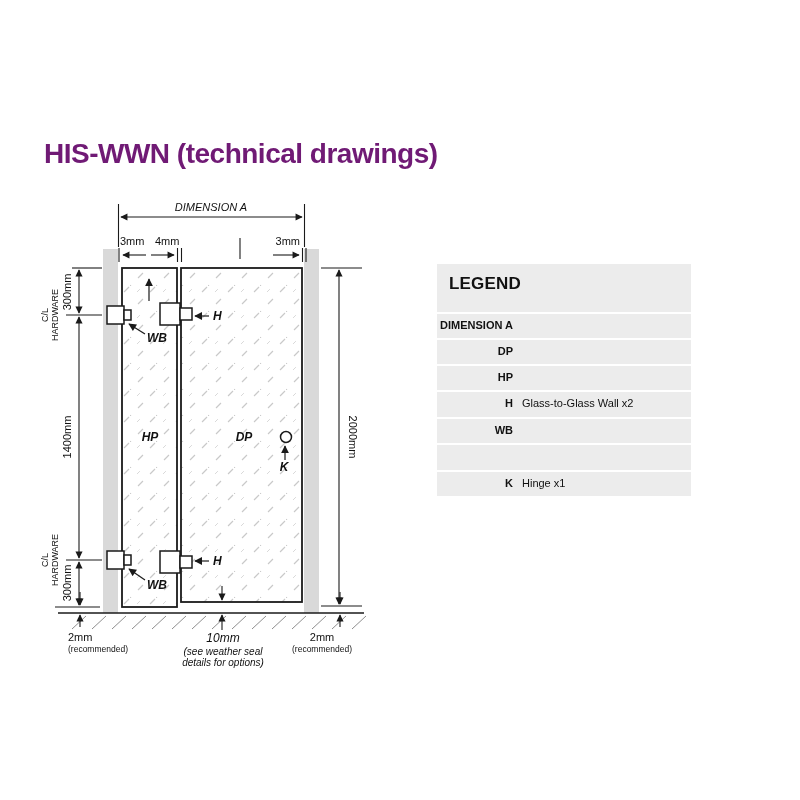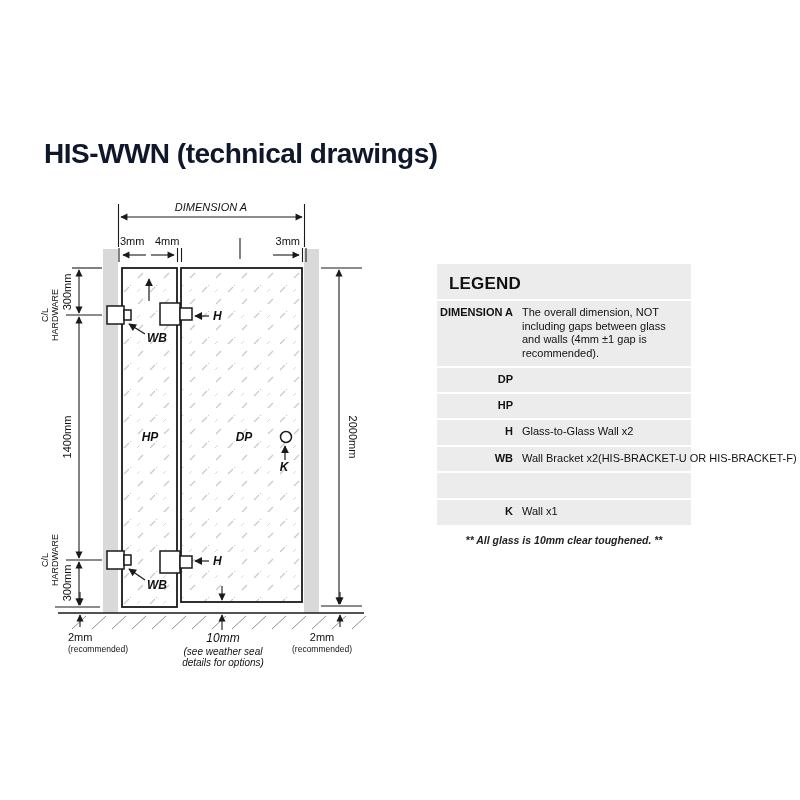--- a/index.html
+++ b/index.html
@@ -2,34 +2,34 @@
 <html><head>
 <meta charset="utf-8">
 <style>
   html,body{margin:0;padding:0;}
   body{
     width:800px;height:800px;position:relative;background:#fff;
     font-family:"Liberation Sans",sans-serif;color:#111;overflow:hidden;
   }
   .page-title{
     position:absolute;left:44px;top:138px;margin:0;
-    font-size:28px;font-weight:bold;letter-spacing:-0.5px;color:#0f172a;
+    font-size:28px;font-weight:bold;letter-spacing:-0.5px;color:#701a75;
   }
   svg.drawing{position:absolute;left:0;top:0;}
   svg .t   {font:11px "Liberation Sans",sans-serif;fill:#111;}
   svg .ti  {font:italic 11px "Liberation Sans",sans-serif;fill:#111;}
   svg .tb  {font:italic bold 12px "Liberation Sans",sans-serif;fill:#111;}
   svg .ts  {font:8.5px "Liberation Sans",sans-serif;fill:#111;}
   svg .tsi {font:italic 10px "Liberation Sans",sans-serif;fill:#111;}
   svg .tbi {font:italic 12px "Liberation Sans",sans-serif;fill:#111;}
   svg .tr  {font:9px "Liberation Sans",sans-serif;fill:#111;}
   .legend-wrap{position:absolute;left:437px;top:264px;width:254px;}
   .legend{background:#ececec;width:254px;}
   .legend-title{
-    font-size:17px;font-weight:bold;padding:10px 12px 5px 12px;
+    font-size:17px;font-weight:bold;padding:10px 12px 18px 12px;
     border-bottom:2px solid #fff;letter-spacing:0.2px;
   }
   .legend-row{display:flex;border-bottom:2px solid #fff;padding:5px 0 6px 0;}
   .legend-row:last-child{border-bottom:none;}
   .legend-row.spacer{height:14px;}
   .legend-term{
     width:76px;flex:none;text-align:right;font-weight:bold;
     font-size:11px;line-height:13px;margin-right:9px;
   }
   .legend-desc{
@@ -176,42 +176,36 @@
   <text class="tb" x="213" y="565">H</text>
   <text class="tb" x="284" y="471" text-anchor="middle">K</text>
 </svg>
 
 <div class="legend-wrap">
   <div class="legend">
     <div class="legend-title">LEGEND</div>
 
     <div class="legend-row">
       <div class="legend-term">DIMENSION A</div>
-      <div class="legend-desc">The overall dimension, NOT
-including gaps between glass
-and walls (4mm ±1 gap is
-recommended).</div>
     </div>
     <div class="legend-row">
       <div class="legend-term">DP</div>
     </div>
     <div class="legend-row">
       <div class="legend-term">HP</div>
     </div>
     <div class="legend-row">
       <div class="legend-term">H</div>
       <div class="legend-desc">Glass-to-Glass Wall x2</div>
     </div>
     <div class="legend-row">
       <div class="legend-term">WB</div>
-      <div class="legend-desc nowrap">Wall Bracket x2(HIS-BRACKET-U OR HIS-BRACKET-F)</div>
     </div>
     <div class="legend-row spacer">
       <div class="legend-term"></div>
       <div class="legend-desc"></div>
     </div>
     <div class="legend-row">
       <div class="legend-term">K</div>
-      <div class="legend-desc">Wall x1</div>
+      <div class="legend-desc">Hinge x1</div>
     </div>
   </div>
-  <div class="legend-footnote">** All glass is 10mm clear toughened. **</div>
 </div>
 
 </body></html>

